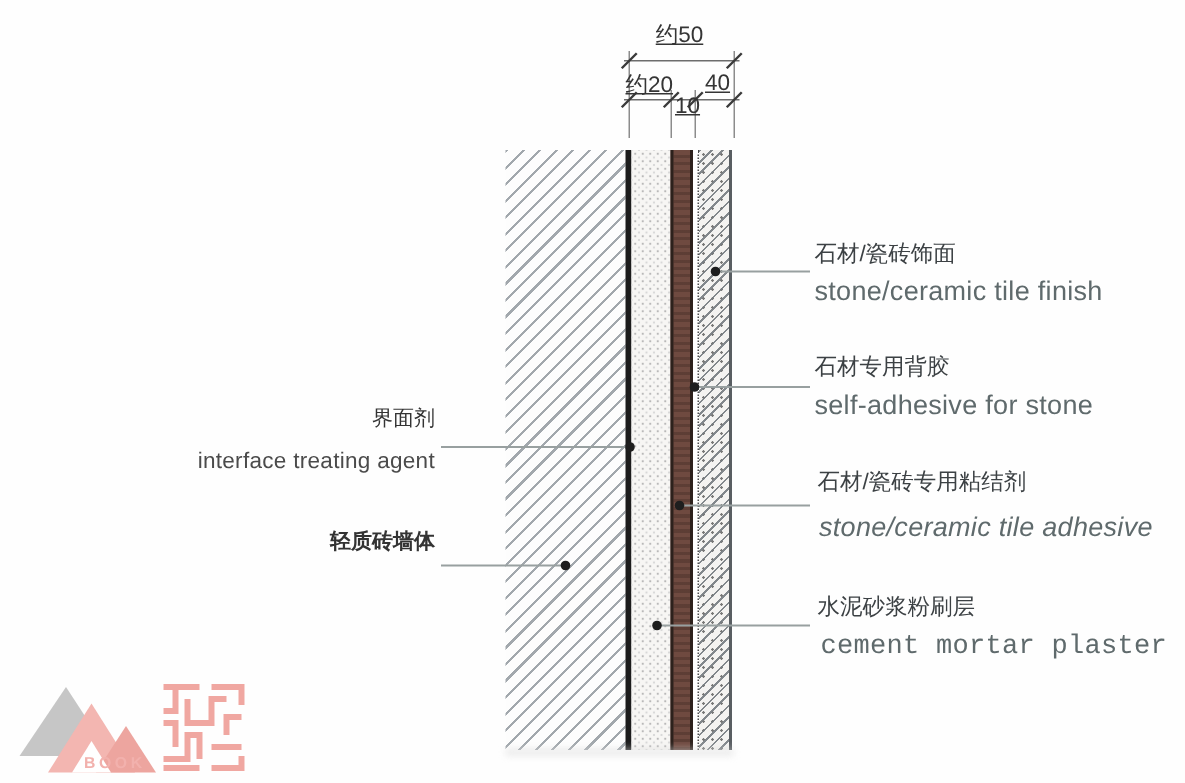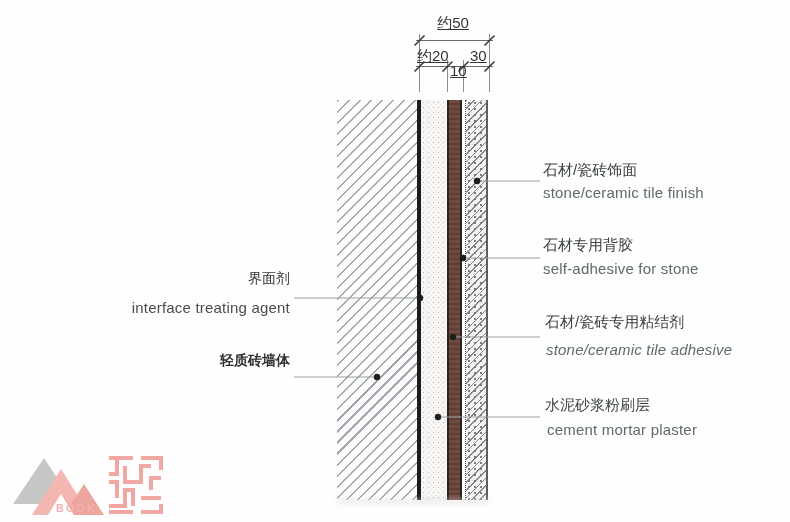--- a/index.html
+++ b/index.html
@@ -32,21 +32,21 @@
     left:466px;width:22px;background-color:#f4f3f1;
     background-image:
       repeating-linear-gradient(135deg,rgba(118,124,129,.9) 0 1.2px,transparent 1.2px 5.4px),
       radial-gradient(circle,rgba(80,80,80,.75) 0.7px,transparent 1px);
     background-size:auto,6px 6px;
     border-right:2px solid #595e62;box-sizing:border-box;
   }
   .wall-shadow{left:337px;top:499px;width:152px;height:5px;background:#dcdcdc;filter:blur(2.5px);opacity:.55;}
   
   .zh{color:#3c4144;font-size:15px;line-height:1.1;white-space:nowrap;}
-  .en{color:#5f6a6c;font-size:15px;line-height:1.1;white-space:nowrap;letter-spacing:.2px;}
+  .en{color:#5f6a6c;font-size:18px;line-height:1.1;white-space:nowrap;letter-spacing:.2px;}
   .left-lbl{width:196px;text-align:right;}
   .left-lbl.zh{font-size:14px;color:#333;}
   .left-lbl.en{font-size:15px;color:#4b4b4b;}
   .dim-text{color:#353535;font-size:15px;white-space:nowrap;text-decoration:underline;}
   .svg-overlay{position:absolute;left:0;top:0;pointer-events:none;}
 </style>
 </head>
 <body>
 
 <div class="canvas">
@@ -92,33 +92,33 @@
       <circle cx="453" cy="337" r="3.2"></circle>
       <circle cx="438" cy="417" r="3.2"></circle>
       <circle cx="420" cy="298" r="3.2"></circle>
       <circle cx="377" cy="377" r="3.2"></circle>
     </g>
   </svg>
 
   <div class="abs dim-text" style="left:430px;top:14px;width:46px;text-align:center;">约50</div>
   <div class="abs dim-text" style="left:417px;top:47px;">约20</div>
   <div class="abs dim-text" style="left:450px;top:47px;margin-top:15px;">10</div>
-  <div class="abs dim-text" style="left:470px;top:47px;">30</div>
+  <div class="abs dim-text" style="left:470px;top:47px;">40</div>
 
   <div class="abs zh" style="left:543px;top:162px;">石材/瓷砖饰面</div>
   <div class="abs en" style="left:543px;top:185px;">stone/ceramic tile finish</div>
 
   <div class="abs zh" style="left:543px;top:237px;">石材专用背胶</div>
   <div class="abs en" style="left:543px;top:261px;">self-adhesive for stone</div>
 
   <div class="abs zh" style="left:545px;top:314px;">石材/瓷砖专用粘结剂</div>
   <div class="abs en" style="left:546px;top:342px;font-style:italic;">stone/ceramic tile adhesive</div>
 
   <div class="abs zh" style="left:545px;top:397px;">水泥砂浆粉刷层</div>
-  <div class="abs en" style="left:547px;top:422px;">cement mortar plaster</div>
+  <div class="abs en" style="left:547px;top:422px;font-family:Liberation Mono, monospace;">cement mortar plaster</div>
 
   <div class="abs zh left-lbl" style="left:94px;top:271px;">界面剂</div>
   <div class="abs en left-lbl" style="left:94px;top:300px;">interface treating agent</div>
 
   <div class="abs zh left-lbl" style="left:94px;top:353px;font-weight:bold;">轻质砖墙体</div>
 
   <svg class="svg-overlay" style="left:6px;top:452px;" width="170" height="66" viewBox="0 0 170 66">
     <g>
       <polygon points="7,52 38,6 68,52" fill="#bcbcbc" opacity="0.85"></polygon>
       <polygon points="26,63 55,17 84,63" fill="#f3b6b1"></polygon>

